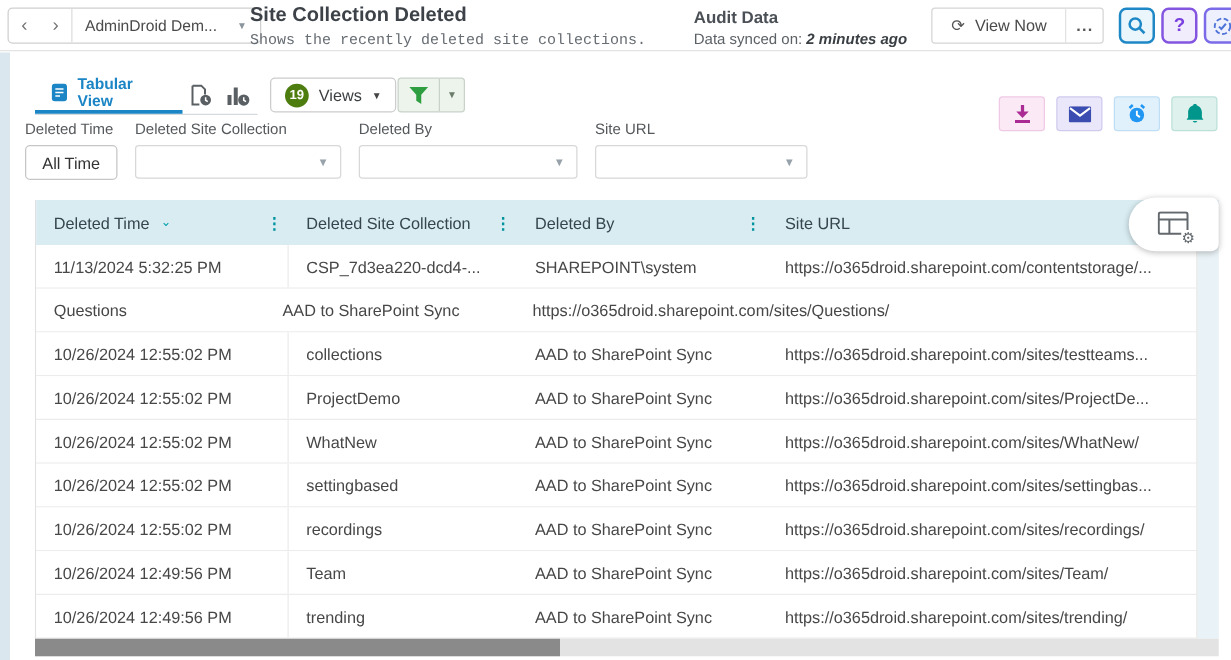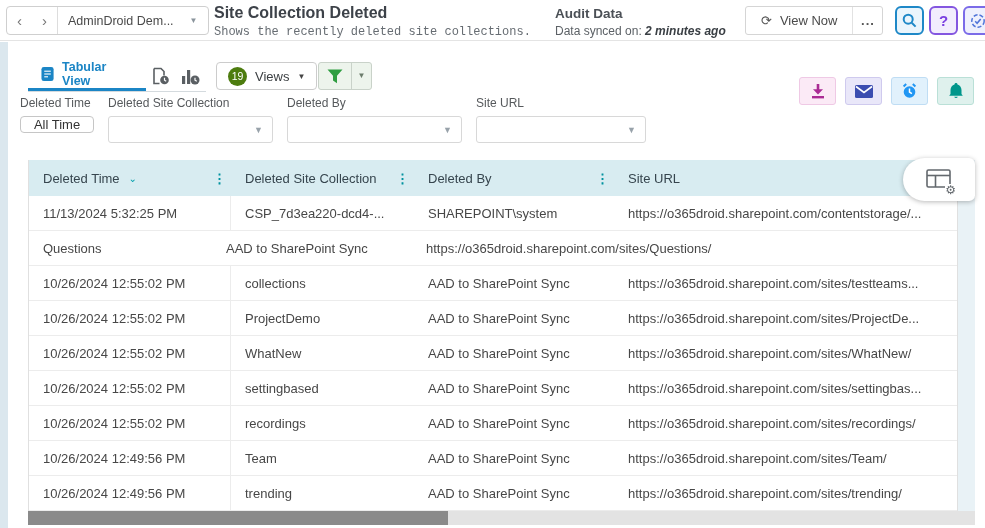--- a/index.html
+++ b/index.html
@@ -7,21 +7,21 @@
   body {
     position: relative; overflow: hidden; background: #fff;
     font-family: "Liberation Sans", sans-serif; color: #444;
   }
   
   .app-header { position:absolute; top:0; left:0; width:985px; height:41px; background:#fff; border-bottom:1px solid #e4e4e4; z-index:10; }
   .nav-group { position:absolute; left:6px; top:6px; height:29px; border:1px solid #cfcfcf; border-radius:4px; display:flex; align-items:center; background:#fff; }
   .nav-btn { width:25px; height:100%; display:flex; align-items:center; justify-content:center; color:#777; font-size:15px; cursor:pointer; }
   .report-selector { display:flex; align-items:center; height:100%; padding:0 10px; border-left:1px solid #ddd; font-size:12.5px; color:#4a4a4a; gap:16px; cursor:pointer; }
   .caret { font-size:8px; color:#8a949c; line-height:1; }
-  .title-block { position:absolute; left:214px; top:4px; }
+  .title-block { position:absolute; left:200px; top:4px; }
   .page-title { font-size:16px; font-weight:bold; color:#3d4249; }
   .page-subtitle { font-size:12px; color:#666c72; margin-top:3px;font-family:Liberation Mono, monospace; }
   .audit-block { position:absolute; left:555px; top:6px; }
   .audit-title { font-size:13.5px; font-weight:bold; color:#4b5056; }
   .audit-sub { font-size:12px; color:#5c6166; margin-top:3px; }
   .audit-sub b { color:#3a3f44;font-style:italic; }
   .sync-group { position:absolute; left:745px; top:6px; height:29px; border:1px solid #d5d5d5; border-radius:3px; display:flex; background:#fff; }
   .sync-main { display:flex; align-items:center; gap:8px; padding:0 15px; font-size:13px; color:#4a4a4a; cursor:pointer; }
   .sync-glyph { font-size:13px; color:#555; }
   .more-btn { width:30px; border-left:1px solid #e2e2e2; display:flex; align-items:center; justify-content:center; color:#555; font-weight:bold; font-size:13px; letter-spacing:1px; cursor:pointer; }
@@ -30,36 +30,36 @@
   .help-btn  { left:929px; border:2px solid #8456e0; background:#f2edfd; color:#7a3fe0; font-weight:bold; font-size:15px; }
   .hist-btn  { left:963px; border:2px solid #7b6be8; background:#eef0fd; }
   
   .left-strip  { position:absolute; left:0; top:42px; width:8px; height:486px; background:#dbe7ee; }
   .right-strip { position:absolute; left:958px; top:160px; width:17px; height:351px; background:#e9f2f6; }
   
   .tabstrip { position:absolute; left:28px; top:60px; height:32px; width:178px; border-bottom:1px solid #d4dade; display:flex; align-items:stretch; background:#fff; }
   .tab-active { display:flex; align-items:center; gap:8px; padding:0 13px; border-bottom:3px solid #1b85c5; color:#1b85c5; font-weight:bold; font-size:12.5px; cursor:pointer; }
   .tool-ic { width:32px; display:flex; align-items:center; justify-content:center; cursor:pointer; }
   .views-btn { position:absolute; left:216px; top:62px; height:28px; border:1px solid #ccc; border-radius:4px; background:#fff; display:flex; align-items:center; gap:8px; padding:0 11px; cursor:pointer; }
-  .views-badge { width:19px; height:19px; border-radius:50%; background:#4d7c0f; color:#fff; font-size:10.5px; font-weight:normal; display:flex; align-items:center; justify-content:center; }
+  .views-badge { width:19px; height:19px; border-radius:50%; background:#4d7c0f; color:#fff; font-size:10.5px; font-weight:bold; display:flex; align-items:center; justify-content:center; }
   .views-label { font-size:13px; color:#3c4043; }
   .views-caret { font-size:8px; color:#444; }
   .filter-split { position:absolute; left:318px; top:62px; height:28px; border:1px solid #c9d2c9; border-radius:3px; background:#edf4ec; display:flex; }
   .funnel-sec { width:32px; display:flex; align-items:center; justify-content:center; cursor:pointer; }
   .funnel-caret-sec { width:20px; border-left:1px solid #c9d2c9; display:flex; align-items:center; justify-content:center; cursor:pointer; }
   .funnel-caret-sec .caret { color:#6b7c6b; }
   .tool-iconbtn { position:absolute; top:77px; width:37px; height:28px; border-radius:3px; display:flex; align-items:center; justify-content:center; cursor:pointer; }
   .dl-btn    { left:799px; background:#fbeaf6; border:1px solid #efc9e5; }
   .mail-btn  { left:845px; background:#e9e7f9; border:1px solid #cfcaee; }
   .alarm-btn { left:891px; background:#e1f1fc; border:1px solid #bfddf4; }
   .bell-btn  { left:937px; background:#dff1ed; border:1px solid #bae0d7; }
   
   .filters { position:absolute; left:20px; top:96px; display:flex; gap:14px; }
   .filter-label { font-size:12px; color:#56595c; margin-bottom:6px; }
-  .time-btn { width:74px; height:17px; border:1px solid #c6c6c6; border-radius:4px; background:#fff; display:flex; align-items:center; justify-content:center; font-size:13px; color:#333; cursor:pointer; }
+  .time-btn { width:74px; height:28px; border:1px solid #c6c6c6; border-radius:4px; background:#fff; display:flex; align-items:center; justify-content:center; font-size:13px; color:#333; cursor:pointer; }
   .f-select { height:27px; border:1px solid #d8d8d8; border-radius:3px; background:#fff; position:relative; cursor:pointer; }
   .f-select .caret { position:absolute; right:9px; top:9px; color:#98a2aa; font-size:9px; }
   .w165{width:165px;} .w175{width:175px;} .w170{width:170px;}
   
   .grid { position:absolute; left:28px; top:160px; width:930px; border-left:1px solid #e0e0e0; border-right:1px solid #e0e0e0; background:#fff; }
   .thead { height:36px; background:#d8ecf1; display:flex; }
   .th { position:relative; display:flex; align-items:center; padding-left:14px; font-size:13px; color:#36454e; cursor:pointer; }
   .kebab { position:absolute; right:5px; color:#00929f; font-weight:bold; font-size:13px; cursor:pointer; }
   .sort-caret { color:#00a0ad; margin-left:9px; font-size:10px; }
   .tr { height:35px; display:flex; border-bottom:1px solid #ececec; background:#fff; cursor:pointer; }

